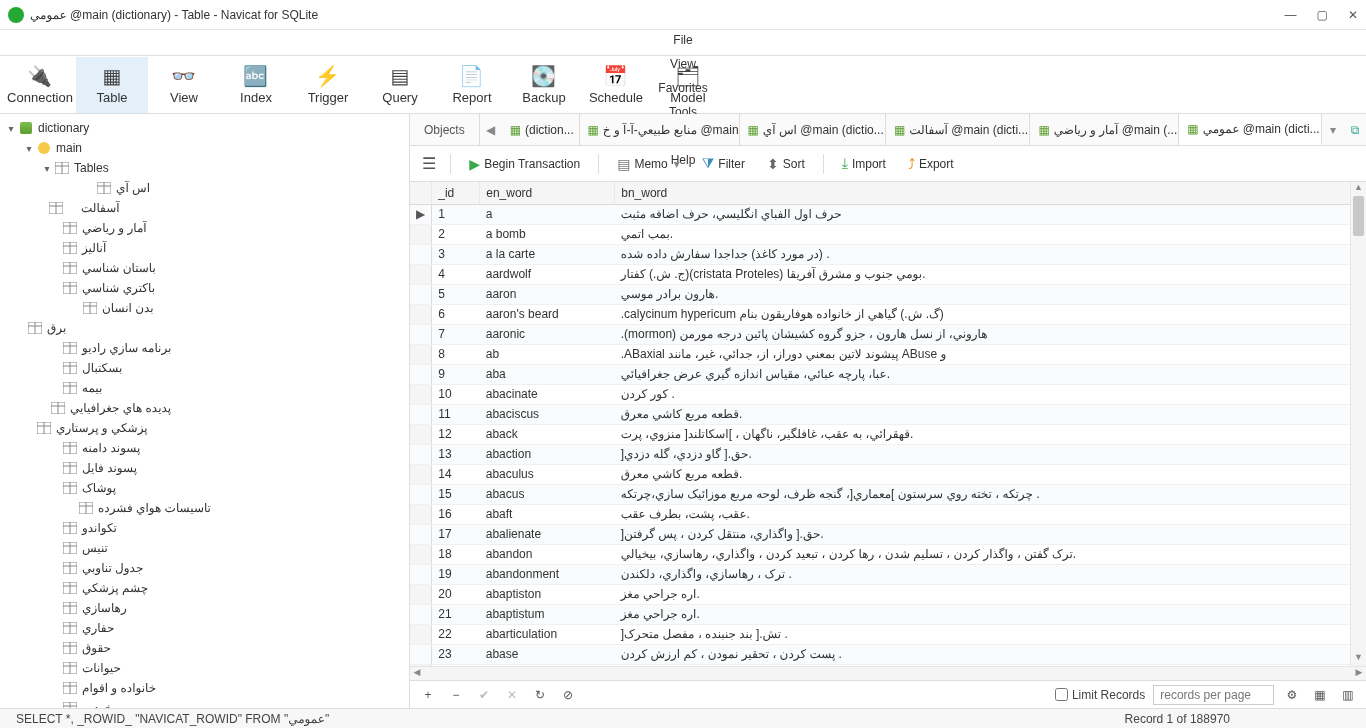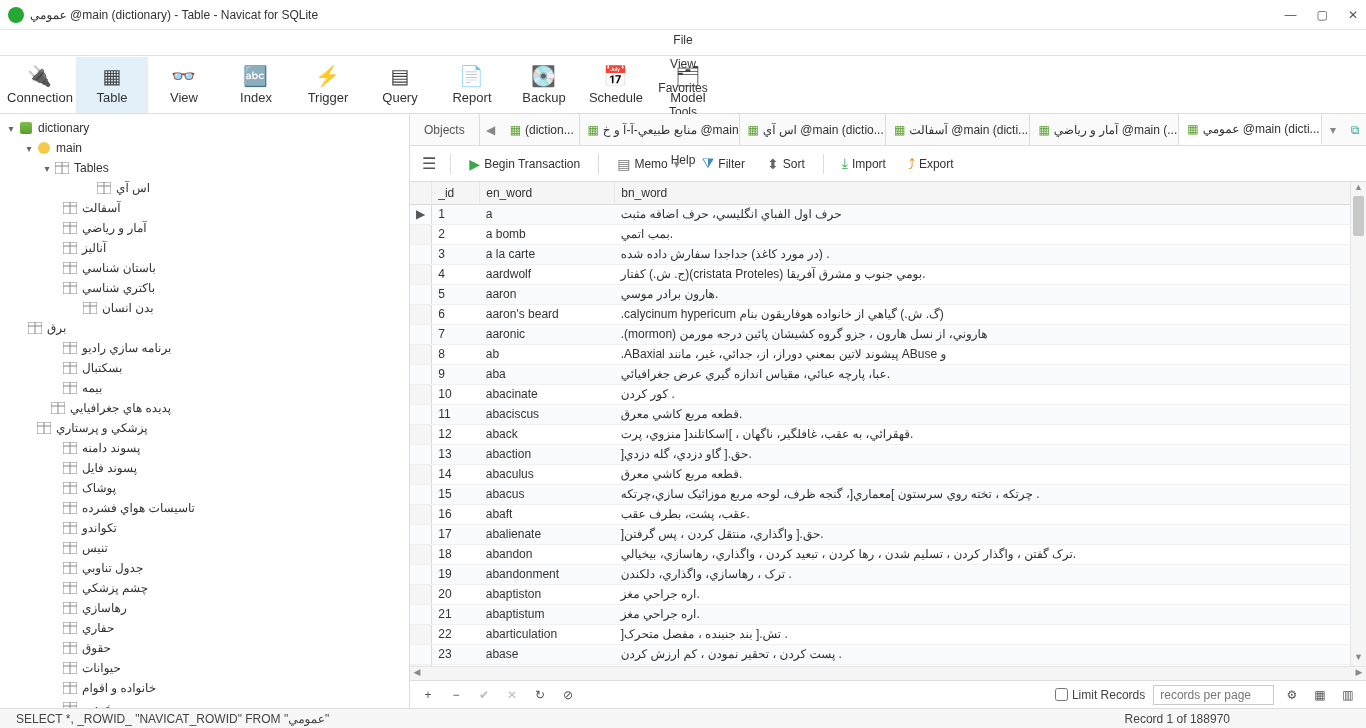--- a/index.html
+++ b/index.html
@@ -162,21 +162,21 @@
         <div class="tree-node" style="padding-left: 96px;">
           <span class="ti table-icon">
             <svg width="14" height="12">
               <rect x="0" y="0" width="14" height="12" fill="#fff" stroke="#888"></rect>
               <line x1="0" y1="4" x2="14" y2="4" stroke="#888"></line>
               <line x1="7" y1="0" x2="7" y2="12" stroke="#888"></line>
             </svg>
           </span>
           <span dir="rtl" style="text-align:left">اس آي</span>
         </div>
-        <div class="tree-node" style="padding-left: 62px;">
+        <div class="tree-node" style="padding-left: 48px; gap: 13px;">
           <span class="ti table-icon">
             <svg width="14" height="12">
               <rect x="0" y="0" width="14" height="12" fill="#fff" stroke="#888"></rect>
               <line x1="0" y1="4" x2="14" y2="4" stroke="#888"></line>
               <line x1="7" y1="0" x2="7" y2="12" stroke="#888"></line>
             </svg>
           </span>
           <span dir="rtl" style="text-align:left">آسفالت</span>
         </div>
         <div class="tree-node" style="padding-left: 62px;">
@@ -312,21 +312,21 @@
         <div class="tree-node" style="padding-left: 62px;">
           <span class="ti table-icon">
             <svg width="14" height="12">
               <rect x="0" y="0" width="14" height="12" fill="#fff" stroke="#888"></rect>
               <line x1="0" y1="4" x2="14" y2="4" stroke="#888"></line>
               <line x1="7" y1="0" x2="7" y2="12" stroke="#888"></line>
             </svg>
           </span>
           <span dir="rtl" style="text-align:left">پوشاک</span>
         </div>
-        <div class="tree-node" style="padding-left: 62px;">
+        <div class="tree-node" style="padding-left: 78px;">
           <span class="ti table-icon">
             <svg width="14" height="12">
               <rect x="0" y="0" width="14" height="12" fill="#fff" stroke="#888"></rect>
               <line x1="0" y1="4" x2="14" y2="4" stroke="#888"></line>
               <line x1="7" y1="0" x2="7" y2="12" stroke="#888"></line>
             </svg>
           </span>
           <span dir="rtl" style="text-align:left">تاسيسات هواي فشرده</span>
         </div>
         <div class="tree-node" style="padding-left: 62px;">

